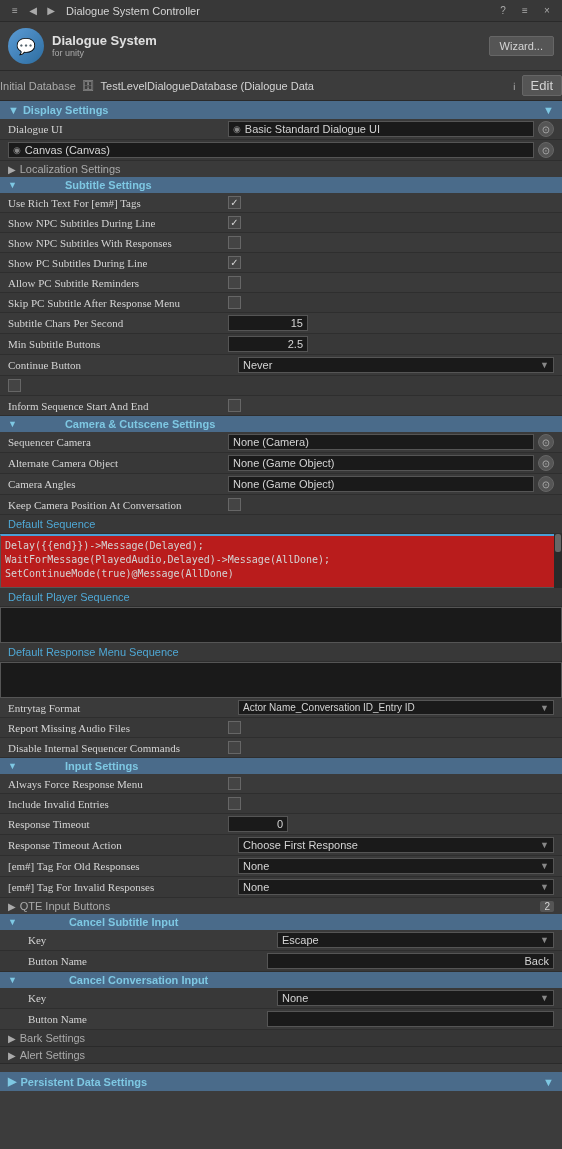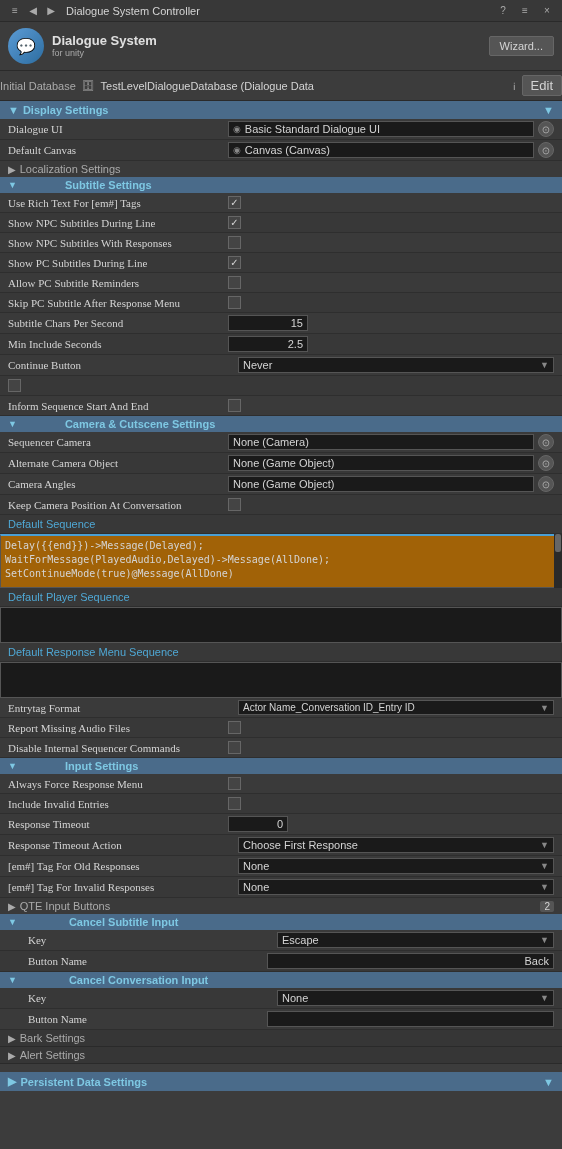--- a/index.html
+++ b/index.html
@@ -225,21 +225,21 @@
       padding: 3px 8px;
       color: #4fa8d5;
       font-size: 11px;
       border-bottom: 1px solid #2e2e2e;
     }
     .textarea-wrapper {
       position: relative;
       margin: 0;
     }
     .seq-textarea {
-      background: #a16207;
+      background: #b91c1c;
       border: 1px solid #555;
       border-top: 2px solid #4a9fd5;
       color: #d4d4d4;
       font-size: 10px;
       font-family: monospace;
       padding: 3px 16px 3px 4px;
       min-height: 54px;
       line-height: 1.4;
       width: 100%;
     }
@@ -343,21 +343,20 @@
   <div class="prop-value">
     <div class="obj-field">
       <span class="obj-icon">◉</span>
       <span>Basic Standard Dialogue UI</span>
     </div>
     <div class="circle-btn">⊙</div>
   </div>
 </div>
 
 <div class="prop-row">
-  <span class="prop-label">Default Canvas</span>
   <div class="prop-value">
     <div class="obj-field">
       <span class="obj-icon">◉</span>
       <span>Canvas (Canvas)</span>
     </div>
     <div class="circle-btn">⊙</div>
   </div>
 </div>
 
 <div class="localization-row">
@@ -406,21 +405,21 @@
     <div class="checkbox"></div>
   </div>
 </div>
 <div class="prop-row">
   <span class="prop-label">Subtitle Chars Per Second</span>
   <div class="prop-value">
     <input class="text-input" style="width: 80px;" value="15">
   </div>
 </div>
 <div class="prop-row">
-  <span class="prop-label">Min Include Seconds</span>
+  <span class="prop-label">Min Subtitle Buttons</span>
   <div class="prop-value">
     <input class="text-input" style="width: 80px;" value="2.5">
   </div>
 </div>
 <div class="prop-row">
   <span class="prop-label">Continue Button</span>
   <div class="prop-value">
     <div class="select-input">
       <span>Never</span>
       <span class="select-arrow">▼</span>

